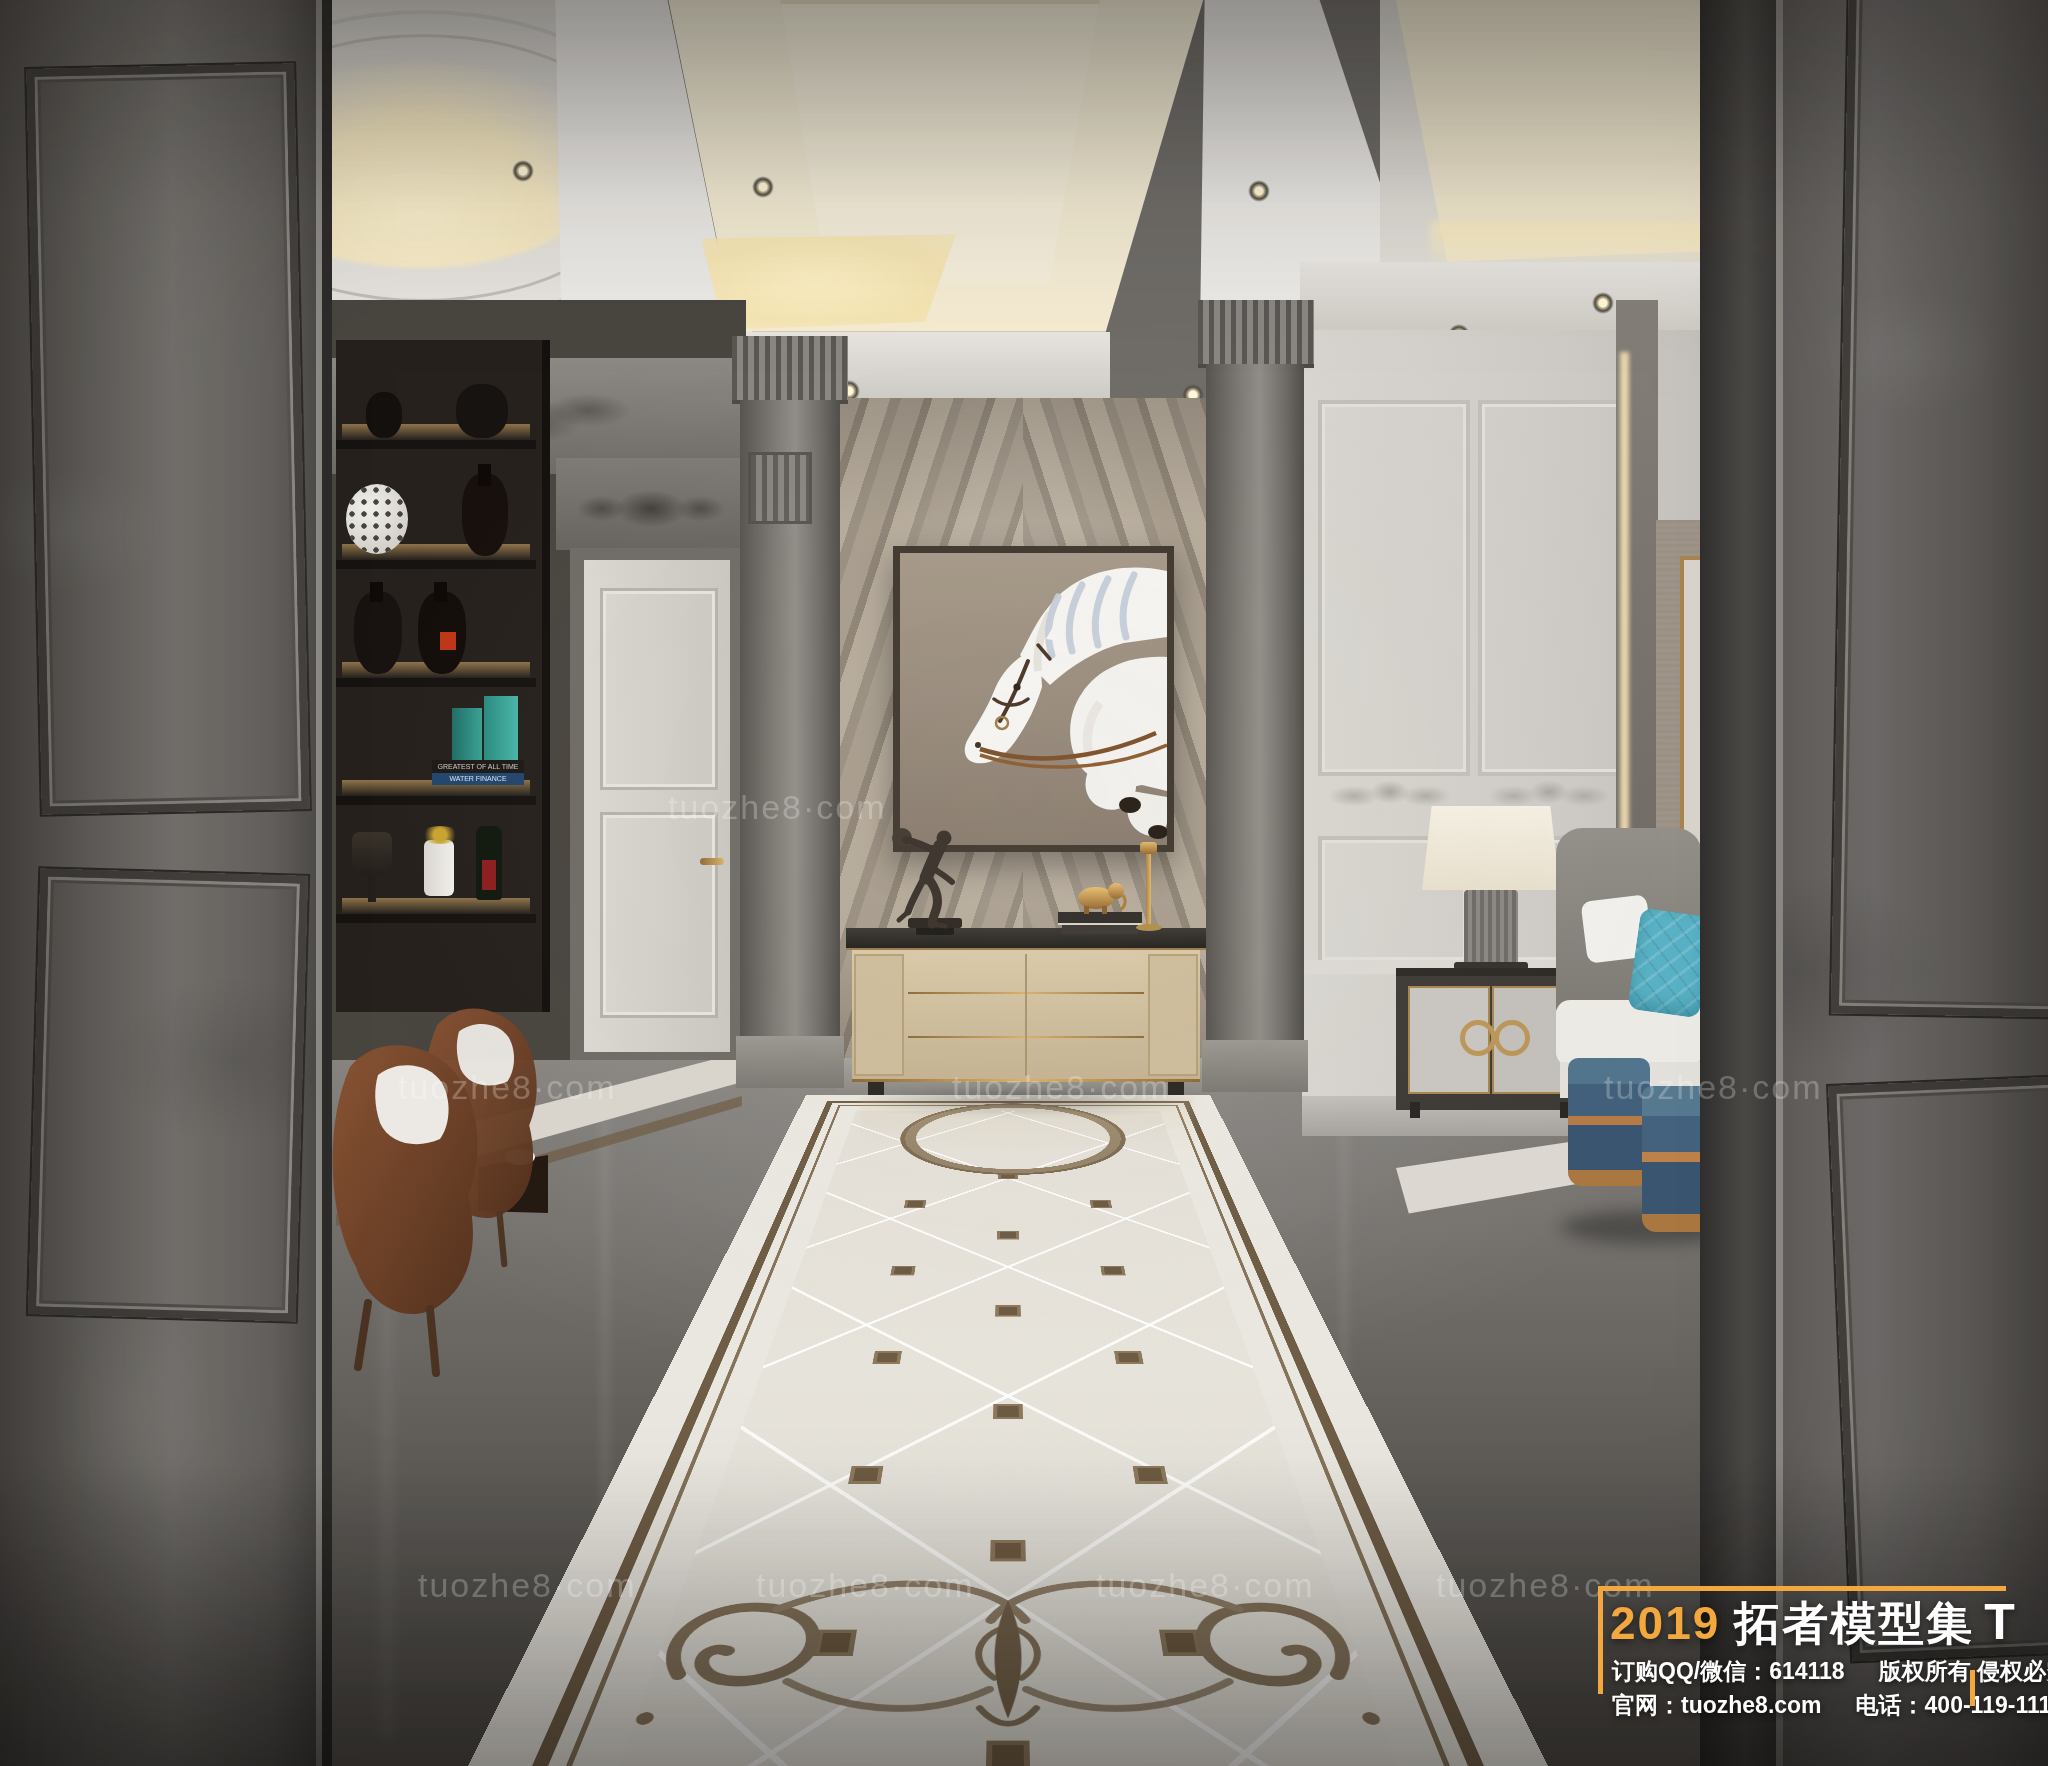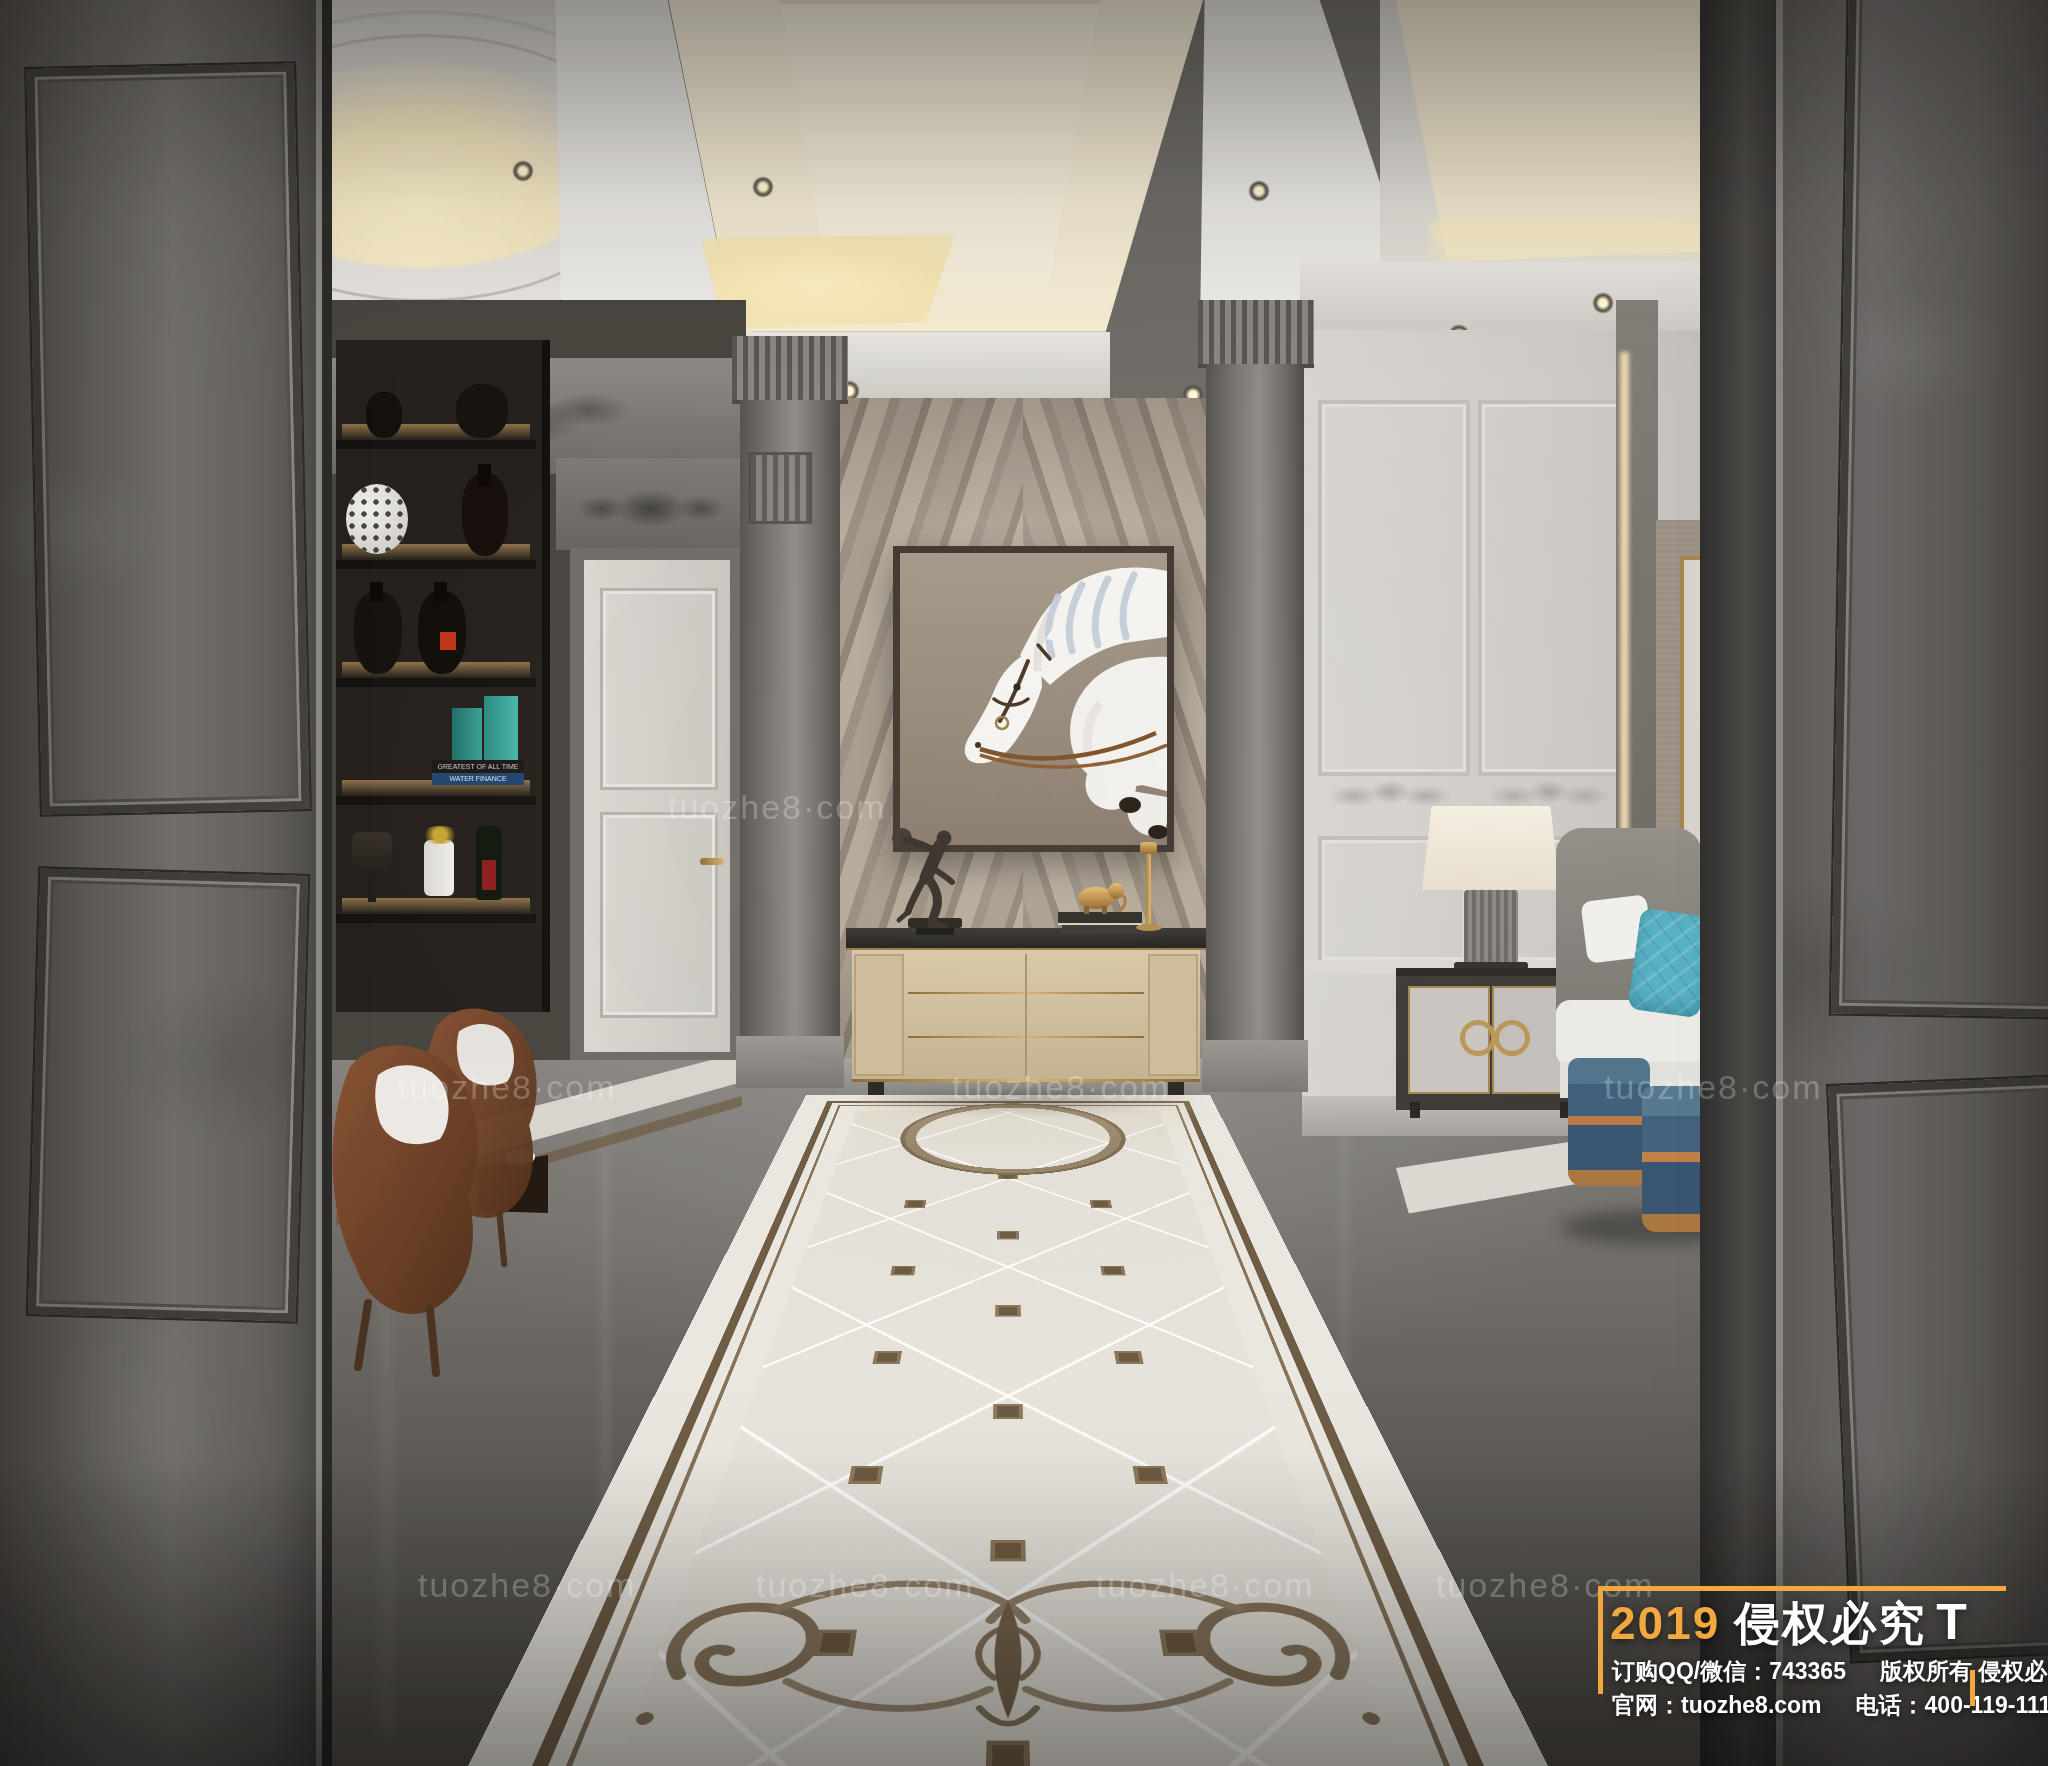--- a/index.html
+++ b/index.html
@@ -428,23 +428,23 @@
   <div class="a wm" style="left:418px;top:1566px;">tuozhe8·com</div>
   <div class="a wm" style="left:756px;top:1566px;">tuozhe8·com</div>
   <div class="a wm" style="left:1096px;top:1566px;">tuozhe8·com</div>
   <div class="a wm" style="left:1436px;top:1566px;">tuozhe8·com</div>
 
   <div class="a" id="logo">
      <div class="obar" style="left:2px;top:4px;width:408px;height:5px;"></div>
      <div class="obar" style="left:2px;top:4px;width:5px;height:108px;"></div>
      <div class="obar" style="left:374px;top:88px;width:5px;height:36px;"></div>
      <div class="ttl" style="margin:12px 0 2px 14px;">
-        <span class="yr">2019</span><span>侵权必究</span><span class="mk">T</span>
+        <span class="yr">2019</span><span>拓者模型集</span><span class="mk">T</span>
      </div>
      <div class="ln" style="margin-left:16px;">
-        <span>订购QQ/微信：743365</span><span class="gap"></span><span>版权所有 侵权必究</span>
+        <span>订购QQ/微信：614118</span><span class="gap"></span><span>版权所有 侵权必究</span>
      </div>
      <div class="ln" style="margin-left:16px;">
         <span>官网：tuozhe8.com</span><span class="gap"></span><span>电话：400-119-1118</span>
      </div>
   </div>
 
 </div>
 
 </body></html>

